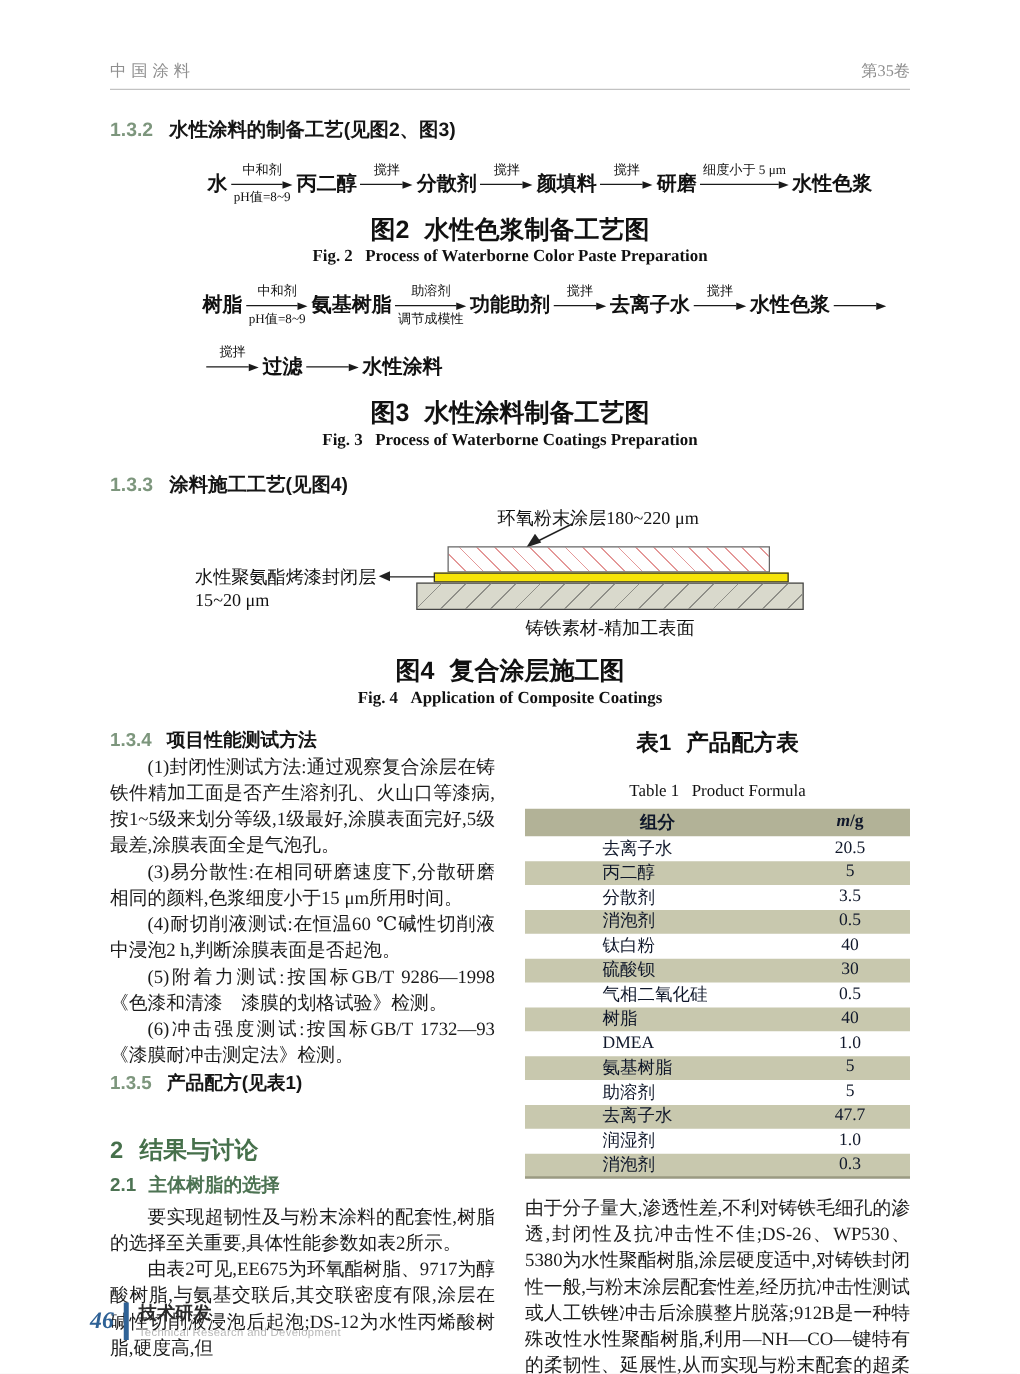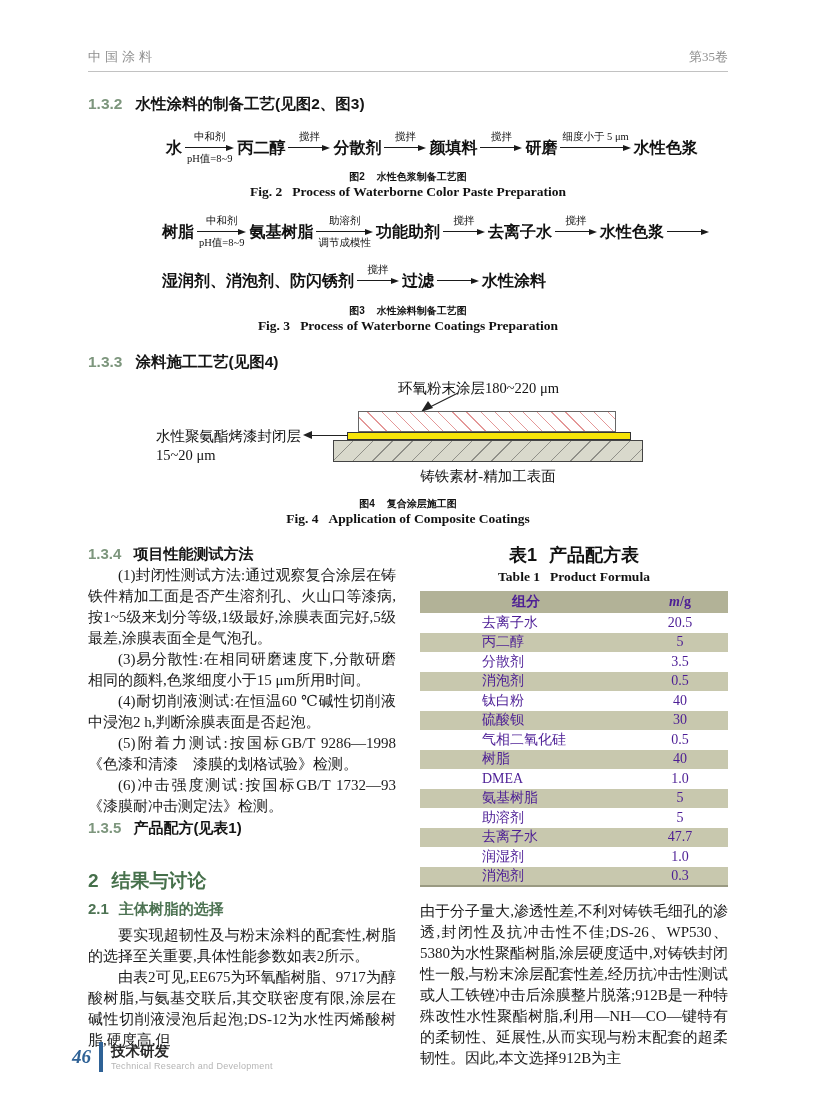--- a/index.html
+++ b/index.html
@@ -28,21 +28,21 @@
   .fnode { font-size:16px; font-weight:600; color:#111; line-height:35px; white-space:nowrap; }
   .farrow { display:inline-flex; flex-direction:column; align-items:center; margin:0 3px; }
   .ftop,.fbot { font-size:10.5px; line-height:13px; height:13px; white-space:nowrap;
                 color:#111; padding:0 2px; }
   .fshaft { display:flex; align-items:center; align-self:stretch; height:9px; min-width:42px; }
   .fline { flex:1; height:1.2px; background:#1a1a1a; }
   .fhead { width:0; height:0; border-left:8px solid #1a1a1a;
            border-top:3.5px solid transparent; border-bottom:3.5px solid transparent; }
 
   .cap-cn { text-align:center; font-family:"Liberation Sans","DejaVu Sans",sans-serif;
-            font-weight:bold; font-size:10px; color:#111; }
+            font-weight:bold; font-size:20px; color:#111; }
   .cap-cn .cap-label { margin-right:12px; }
   .cap-en { text-align:center; font-weight:bold; font-size:13.5px; color:#111; }
   .cap-en .cap-label { margin-right:10px; }
 
   
   .fig4 { position:relative; height:110px; margin-top:6px; }
   .f4-label-top { position:absolute; left:310px; top:0; font-size:14.5px; color:#111; white-space:nowrap; }
   .f4-powder { position:absolute; left:270px; top:32px; width:258px; height:21px;
                border:1px solid #666; background:repeating-linear-gradient(45deg,#fff 0 9px,#e49898 9px 10px); }
   .f4-seal { position:absolute; left:259px; top:53px; width:284px; height:8px;
@@ -68,23 +68,23 @@
   .col p.noindent { text-indent:0; }
   .colsec { font-family:"Liberation Sans","DejaVu Sans",sans-serif; font-weight:bold;
             font-size:15px; color:#151515; line-height:22px; }
   .colsec .num { color:#7d967d; font-weight:600; margin-right:12px; }
   .mt6 { margin-top:6px; } .mt14 { margin-top:29px; }
 
   
   .tbl-cap-cn { text-align:center; font-family:"Liberation Sans","DejaVu Sans",sans-serif;
                 font-weight:bold; font-size:18px; color:#111; }
   .tbl-cap-cn .cap-label { margin-right:12px; }
-  .tbl-cap-en { text-align:center; font-weight:bold; font-size:13.5px; color:#111; margin-top:2px; }
+  .tbl-cap-en { text-align:center; font-weight:normal; font-size:13.5px; color:#111; margin-top:19px; }
   .tbl-cap-en .cap-label { margin-right:10px; }
-  table.t1 { width:100%; border-collapse:collapse; margin-top:6px; font-size:14px; color:#4c1d95;
+  table.t1 { width:100%; border-collapse:collapse; margin-top:6px; font-size:14px; color:#0f172a;
              border-bottom:2px solid #9a9a82; }
   table.t1 th { background:#b2b297; font-weight:600; height:22px; }
   table.t1 th.c1 { text-align:center; }
   table.t1 th.c2 { width:96px; text-align:center; }
   table.t1 td { height:19.5px; }
   table.t1 td:first-child { padding-left:62px; text-align:left; }
   table.t1 td:last-child { text-align:center;font-family:Liberation Serif, serif; }
   table.t1 tr.alt td { background:#c8c8ae; }
 
   
@@ -208,21 +208,20 @@
         <span class="farrow">
           <span class="ftop"></span>
           <span class="fshaft">
             <span class="fline"></span>
             <span class="fhead"></span>
           </span>
           <span class="fbot"></span>
         </span>
       </div>
     <div class="flow" id="fig3-row2" style="margin-top:14px;margin-left:74px">
-        <span class="fnode">湿润剂、消泡剂、防闪锈剂</span>
         <span class="farrow">
           <span class="ftop">搅拌</span>
           <span class="fshaft">
             <span class="fline"></span>
             <span class="fhead"></span>
           </span>
           <span class="fbot"></span>
         </span>
         <span class="fnode">过滤</span>
         <span class="farrow">

